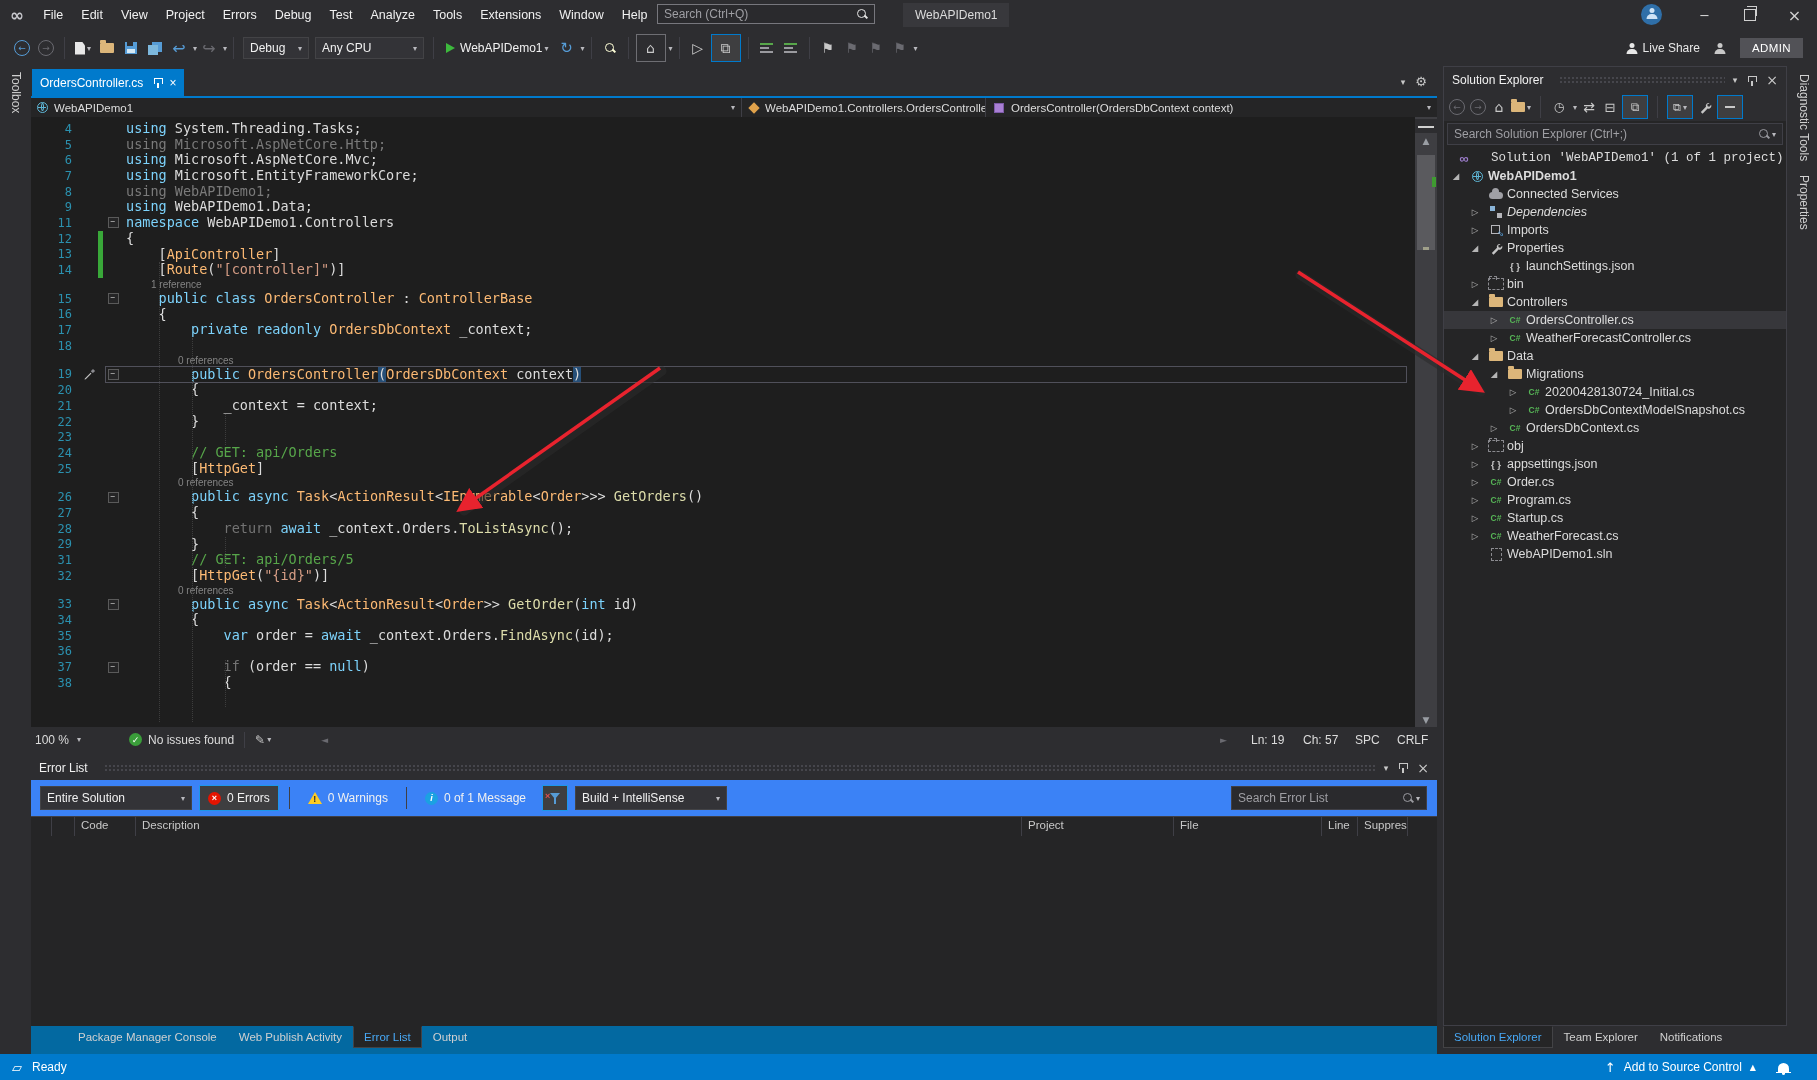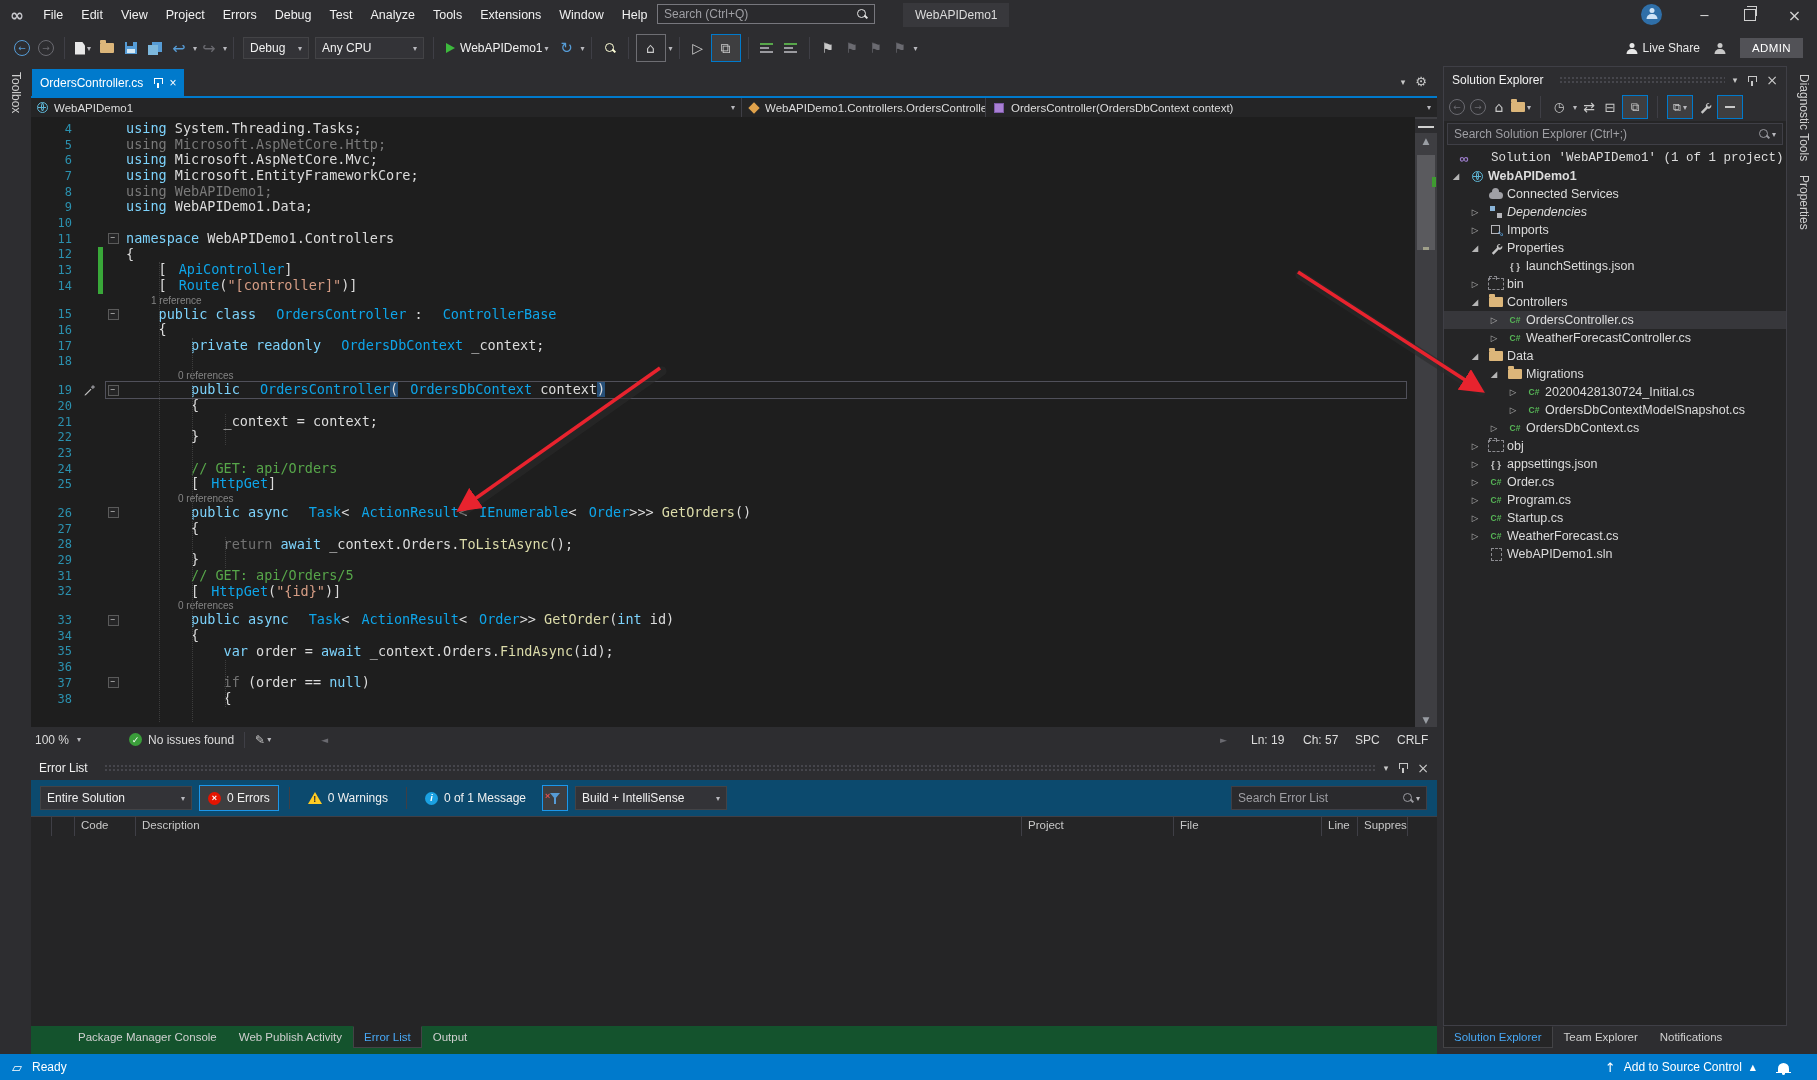--- a/index.html
+++ b/index.html
@@ -94,21 +94,21 @@
   .crow{height:15.7px;}
   .lensrow{height:13px;}
   .lnum{width:50px;text-align:right;padding-right:9px;color:#2b91af;font-family:"DejaVu Sans Mono",monospace;font-size:12px;flex:none;box-sizing:border-box;}
   .lglyph{width:16px;flex:none;display:flex;align-items:center;justify-content:center;}
   .lchg{width:8px;flex:none;position:relative;height:100%;}
   .lchg .bar{position:absolute;left:1px;top:0;width:5px;height:100%;background:#39a839;}
   .lfold{width:16px;flex:none;display:flex;align-items:center;justify-content:center;}
   .fbox{width:9px;height:9px;border:1px solid #5a5a5a;background:#252526;color:#c8c8c8;font-size:8px;line-height:7px;text-align:center;font-family:"DejaVu Sans Mono",monospace;}
   .lcode{margin:0;padding:0 0 0 5px;font-family:"DejaVu Sans Mono",monospace;font-size:13.5px;line-height:15.7px;white-space:pre;color:#dcdcdc;}
   .lcode.lens{font-family:"Liberation Sans",sans-serif;font-size:10px;color:#848484;line-height:13px;}
-  .k{color:#7dd3fc;} .t{color:#0ea5e9;margin-left:12px;} .s{color:#d69d85;} .c{color:#57a64a;} .p{color:#dcdcdc;}
+  .k{color:#7dd3fc;} .t{color:#fdba74;} .s{color:#d69d85;} .c{color:#57a64a;} .p{color:#dcdcdc;}
   .g{color:#7a7a7a;} .m{color:#dcdcaa;} .x{color:#737373;} .hl{background:#264f78;color:#dcdcdc;}
   .crow.cur::after{content:"";position:absolute;left:74px;right:8px;top:-1px;bottom:-1px;border:1px solid #50505a;pointer-events:none;}
   .guide{position:absolute;width:0;border-left:1px dotted #3d3d3d;}
   .screwdriver{width:13px;height:13px;}
 
   .vscroll{position:absolute;left:1415px;top:117px;width:22px;height:610px;background:#3e3e42;}
   .vscroll .split{position:absolute;left:0;top:2px;width:22px;height:14px;background:#2d2d30;display:flex;align-items:center;justify-content:center;color:#d0d0d0;font-size:9px;}
   .vscroll .split::before{content:"";position:absolute;left:3px;right:3px;top:7px;height:1.5px;background:#d0d0d0;}
   .vscroll .arr{position:absolute;left:0;width:22px;text-align:center;color:#999da3;font-size:9px;}
   .vscroll .thumb{position:absolute;left:2px;top:38px;width:18px;height:95px;background:#5a5a5e;}
@@ -124,40 +124,40 @@
 
   
   .errorlist{position:absolute;left:31px;top:755px;width:1406px;height:271px;background:#252526;}
   .eltitle{position:absolute;left:0;top:0;width:100%;height:25px;background:#2d2d30;display:flex;align-items:center;}
   .eltitle .lbl{padding:0 8px;font-size:12px;color:#f1f1f1;}
   .grip{flex:1;height:8px;margin:0 8px;background-image:radial-gradient(#46464c 1px,transparent 1px);background-size:4px 4px;}
   .paneicons{display:flex;gap:10px;padding-right:8px;color:#c8c8c8;align-items:center;}
   .pin2{position:relative;width:9px;height:11px;display:inline-block;}
   .pin2::before{content:"";position:absolute;left:1px;top:1px;width:7px;height:5px;border:1.4px solid #c8c8c8;border-bottom:none;}
   .pin2::after{content:"";position:absolute;left:4px;top:6px;width:1.6px;height:5px;background:#c8c8c8;}
-  .eltools{position:absolute;left:0;top:25px;width:100%;height:36px;background:#0c4a6e;display:flex;align-items:center;padding-left:6px;box-sizing:border-box;}
+  .eltools{position:absolute;left:0;top:25px;width:100%;height:36px;background:#3b82f6;display:flex;align-items:center;padding-left:6px;box-sizing:border-box;}
   .eltools .combo{height:24px;}
   .errbtn{height:24px;display:flex;align-items:center;gap:6px;padding:0 8px;margin:0 4px;font-size:12px;color:#f1f1f1;}
   .errbtn.sel{border:1px solid #1c97ea;background:#3e3e40;}
   .errcirc{width:13px;height:13px;border-radius:50%;background:#e51400;color:#fff;font-size:9px;font-weight:bold;display:inline-flex;align-items:center;justify-content:center;}
   .warntri{position:relative;width:0;height:0;border-left:7px solid transparent;border-right:7px solid transparent;border-bottom:12px solid #fc2;}
   .warntri::after{content:"!";position:absolute;left:-1.5px;top:2px;font-size:9px;font-weight:bold;color:#2d2d30;}
   .infocirc{width:13px;height:13px;border-radius:50%;background:#1ba1e2;color:#fff;font-size:9px;font-weight:bold;font-style:italic;display:inline-flex;align-items:center;justify-content:center;}
   .funnel{position:relative;width:14px;height:13px;}
   .funnel::before{content:"";position:absolute;left:2px;top:1px;border-left:5px solid transparent;border-right:5px solid transparent;border-top:6px solid #569cd6;}
   .funnel::after{content:"";position:absolute;left:6px;top:6px;width:2px;height:6px;background:#569cd6;}
   .funnel .redx{position:absolute;left:-3px;top:-1px;color:#e05050;font-size:9px;font-weight:bold;}
   .elsearch{position:absolute;right:10px;top:6px;width:196px;height:24px;border:1px solid #3f3f46;background:#2a2a2d;display:flex;align-items:center;padding:0 6px;box-sizing:border-box;color:#9f9fa4;}
   .elsearch .qtext{flex:1;}
   .elheader{position:absolute;left:0;top:61px;width:100%;height:19px;background:#252526;border-top:1px solid #3f3f46;border-bottom:1px solid #3f3f46;display:flex;font-size:11.5px;color:#c8c8c8;}
   .elheader .col{border-right:1px solid #3f3f46;padding:2px 6px;box-sizing:border-box;white-space:nowrap;overflow:hidden;}
   .elbody{position:absolute;left:0;top:81px;width:100%;bottom:0;background:#252526;}
 
   
-  .ptabs-left{position:absolute;left:31px;top:1026px;width:1406px;height:28px;background:#14532d;display:flex;align-items:flex-start;padding-left:36px;box-sizing:border-box;}
+  .ptabs-left{position:absolute;left:31px;top:1026px;width:1406px;height:28px;background:#0369a1;display:flex;align-items:flex-start;padding-left:36px;box-sizing:border-box;}
   .ptabs-right{position:absolute;left:1443px;top:1026px;width:344px;height:28px;background:#2d2d30;display:flex;align-items:flex-start;}
   .ptab{padding:4px 10px;font-size:11.5px;color:#d0d0d0;border:1px solid transparent;}
   .ptab.active{background:#252526;border:1px solid #434346;border-top-color:#252526;color:#47a8f5;}
 
   
   .statusbar{position:absolute;left:0;top:1054px;width:1817px;height:26px;background:#007acc;display:flex;align-items:center;color:#fff;font-size:12px;}
   .statusbar .para{margin:0 10px 0 12px;font-size:13px;}
   .sb-right{margin-left:auto;display:flex;align-items:center;gap:8px;padding-right:28px;}
   .bell{position:relative;width:11px;height:9px;border-radius:6px 6px 0 0;background:#fff;margin-left:14px;}
   .bell::before{content:"";position:absolute;left:-2px;bottom:-1.5px;width:15px;height:1.5px;background:#fff;}
@@ -393,27 +393,20 @@
           <pre class="lcode"><span class="g">using WebAPIDemo1;</span></pre>
         </div>
         <div class="crow">
           <span class="lnum">9</span>
           <span class="lglyph"></span>
           <span class="lchg"></span>
           <span class="lfold"></span>
           <pre class="lcode"><span class="k">using</span><span class="p"> WebAPIDemo1.Data;</span></pre>
         </div>
         <div class="crow">
-          <span class="lnum">10</span>
-          <span class="lglyph"></span>
-          <span class="lchg"></span>
-          <span class="lfold"></span>
-          <pre class="lcode"></pre>
-        </div>
-        <div class="crow">
           <span class="lnum">11</span>
           <span class="lglyph"></span>
           <span class="lchg"></span>
           <span class="lfold">
             <span class="fbox">−</span>
           </span>
           <pre class="lcode"><span class="k">namespace</span><span class="p"> WebAPIDemo1.Controllers</span></pre>
         </div>
         <div class="crow">
           <span class="lnum">12</span>

